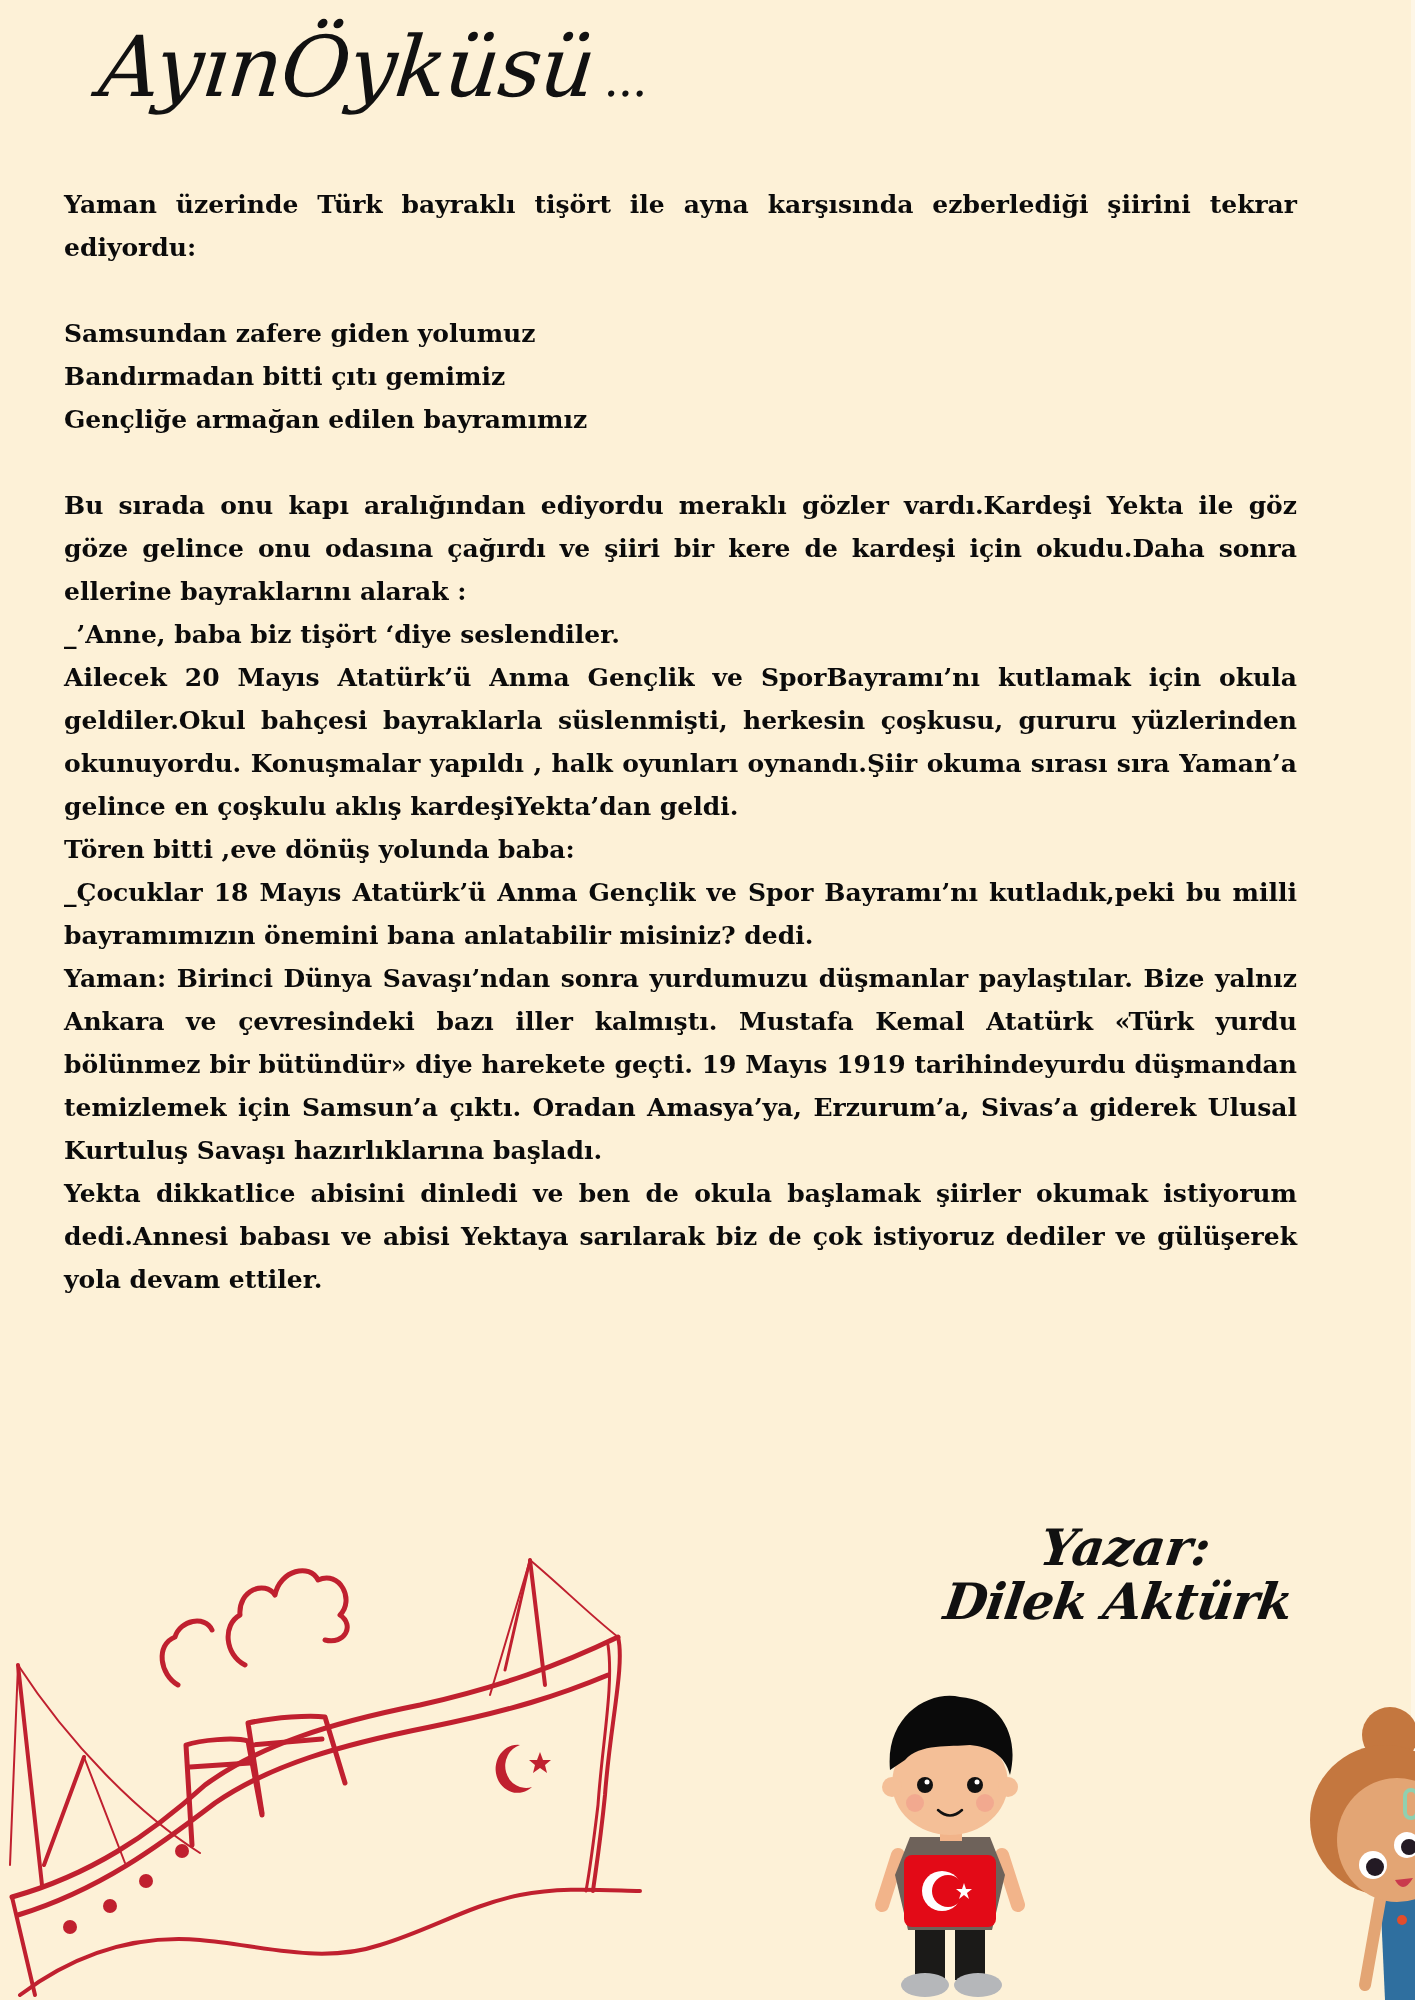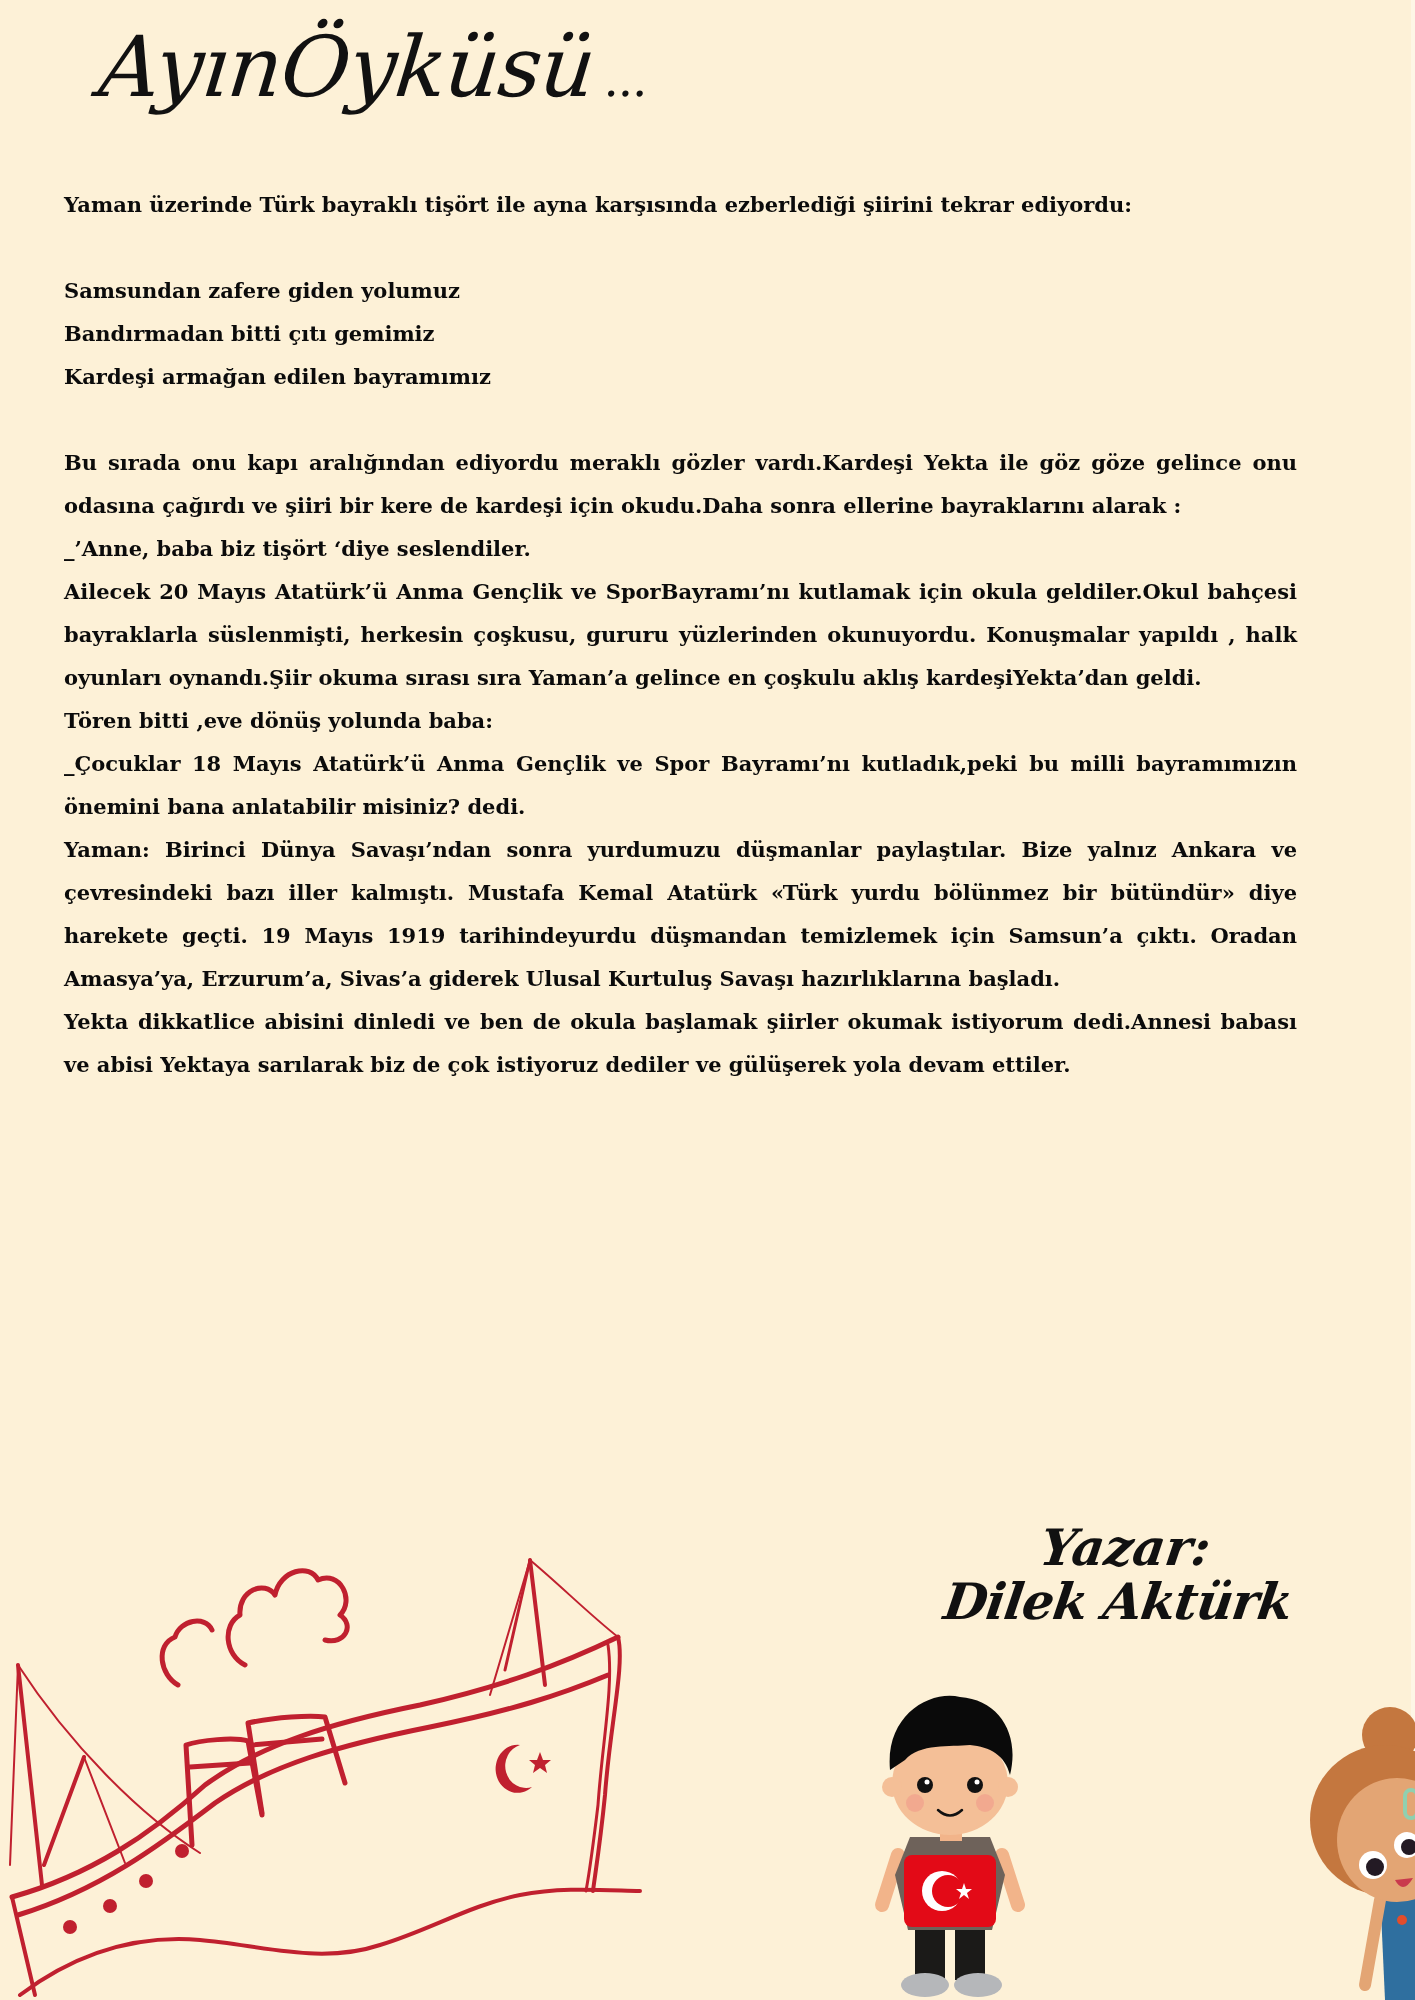--- a/index.html
+++ b/index.html
@@ -16,21 +16,21 @@
     font-family: "DejaVu Serif", serif; font-style: italic;
     font-size: 84px; font-weight: normal; letter-spacing: -1px;
     color: #111;
     transform: skewX(-6deg);
     white-space: nowrap;
   }
   .title .dots { font-size: 48px; font-style: normal; margin-left: 12px; }
 
   .story {
     position: absolute; left: 64px; top: 183px; width: 1233px;
-    font-size: 21px; font-weight: bold; line-height: 43px;
+    font-size: 25px; font-weight: bold; line-height: 43px;
   }
   .story p { margin: 0; text-align: justify; text-align-last: left; }
   .story .gap { height: 43px; }
   .story .poem-line { text-align: center; }
 
   .author {
     position: absolute; right: 120px; top: 1522px; text-align: center;
     font-family: "DejaVu Serif", serif; font-style: italic; font-weight: bold;
     color: #111; transform: skewX(-8deg);
   }
@@ -48,21 +48,21 @@
 
 <div class="title">
   <span>AyınÖyküsü</span><span class="dots">...</span>
 </div>
 
 <div class="story">
   <p>Yaman üzerinde Türk bayraklı tişört ile ayna karşısında ezberlediği şiirini tekrar ediyordu:</p>
   <div class="gap"></div>
   <p class="poem-line">Samsundan zafere giden yolumuz</p>
   <p class="poem-line">Bandırmadan bitti çıtı gemimiz</p>
-  <p class="poem-line">Kardeşi armağan edilen bayramımız</p>
+  <p class="poem-line">Gençliğe armağan edilen bayramımız</p>
   <div class="gap"></div>
   <p>Bu sırada onu kapı aralığından ediyordu meraklı gözler vardı.Kardeşi Yekta ile göz göze gelince onu odasına çağırdı ve şiiri bir kere de kardeşi için okudu.Daha sonra ellerine bayraklarını alarak :</p>
   <p>_’Anne, baba biz tişört ‘diye seslendiler.</p>
   <p>Ailecek 20 Mayıs Atatürk’ü Anma Gençlik ve SporBayramı’nı kutlamak için okula geldiler.Okul bahçesi bayraklarla süslenmişti, herkesin çoşkusu, gururu yüzlerinden okunuyordu. Konuşmalar yapıldı , halk oyunları oynandı.Şiir okuma sırası sıra Yaman’a gelince en çoşkulu aklış kardeşiYekta’dan geldi.</p>
   <p>Tören bitti ,eve dönüş yolunda baba:</p>
   <p>_Çocuklar 18 Mayıs Atatürk’ü Anma Gençlik ve Spor Bayramı’nı kutladık,peki bu milli bayramımızın önemini bana anlatabilir misiniz? dedi.</p>
   <p>Yaman: Birinci Dünya Savaşı’ndan sonra yurdumuzu düşmanlar paylaştılar. Bize yalnız Ankara ve çevresindeki bazı iller kalmıştı. Mustafa Kemal Atatürk «Türk yurdu bölünmez bir bütündür» diye harekete geçti. 19 Mayıs 1919 tarihindeyurdu düşmandan temizlemek için Samsun’a çıktı. Oradan Amasya’ya, Erzurum’a, Sivas’a giderek Ulusal Kurtuluş Savaşı hazırlıklarına başladı.</p>
   <p>Yekta dikkatlice abisini dinledi ve ben de okula başlamak şiirler okumak istiyorum dedi.Annesi babası ve abisi Yektaya sarılarak biz de çok istiyoruz dediler ve gülüşerek yola devam ettiler.</p>
 </div>
 

